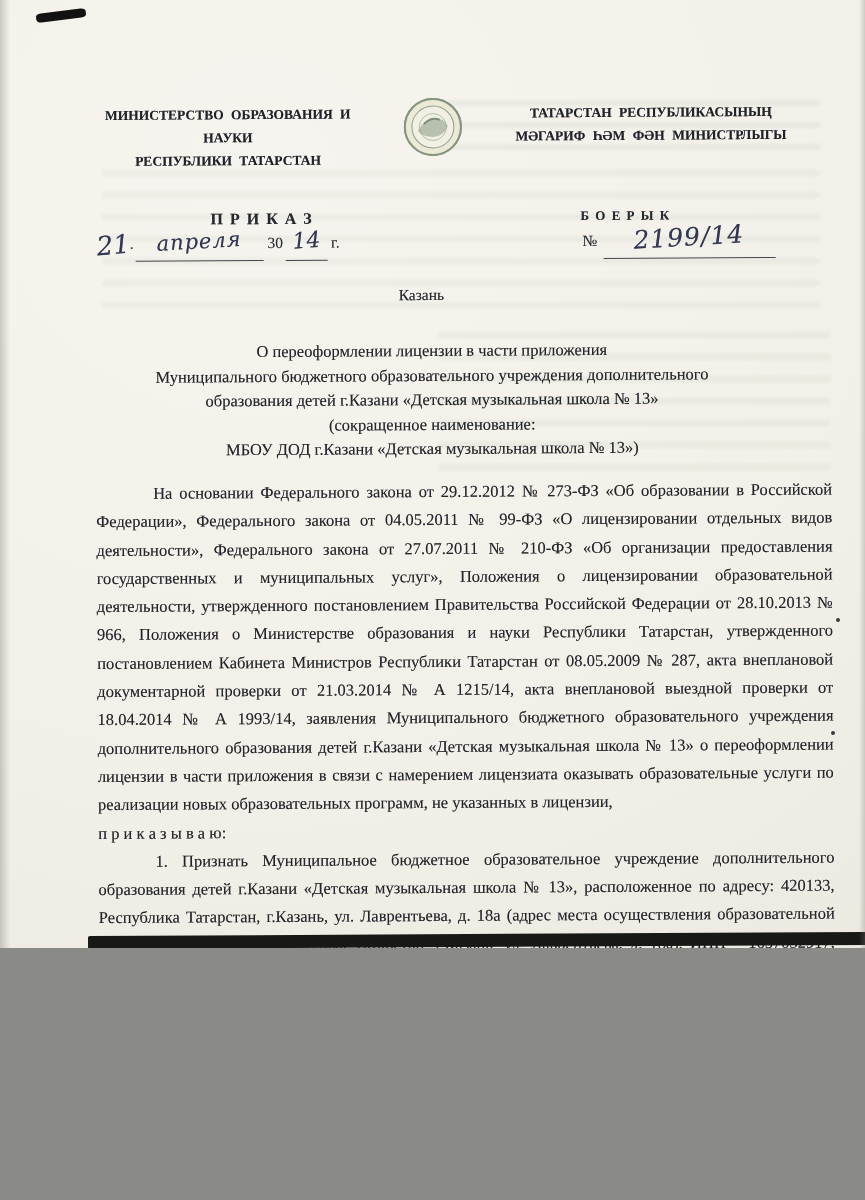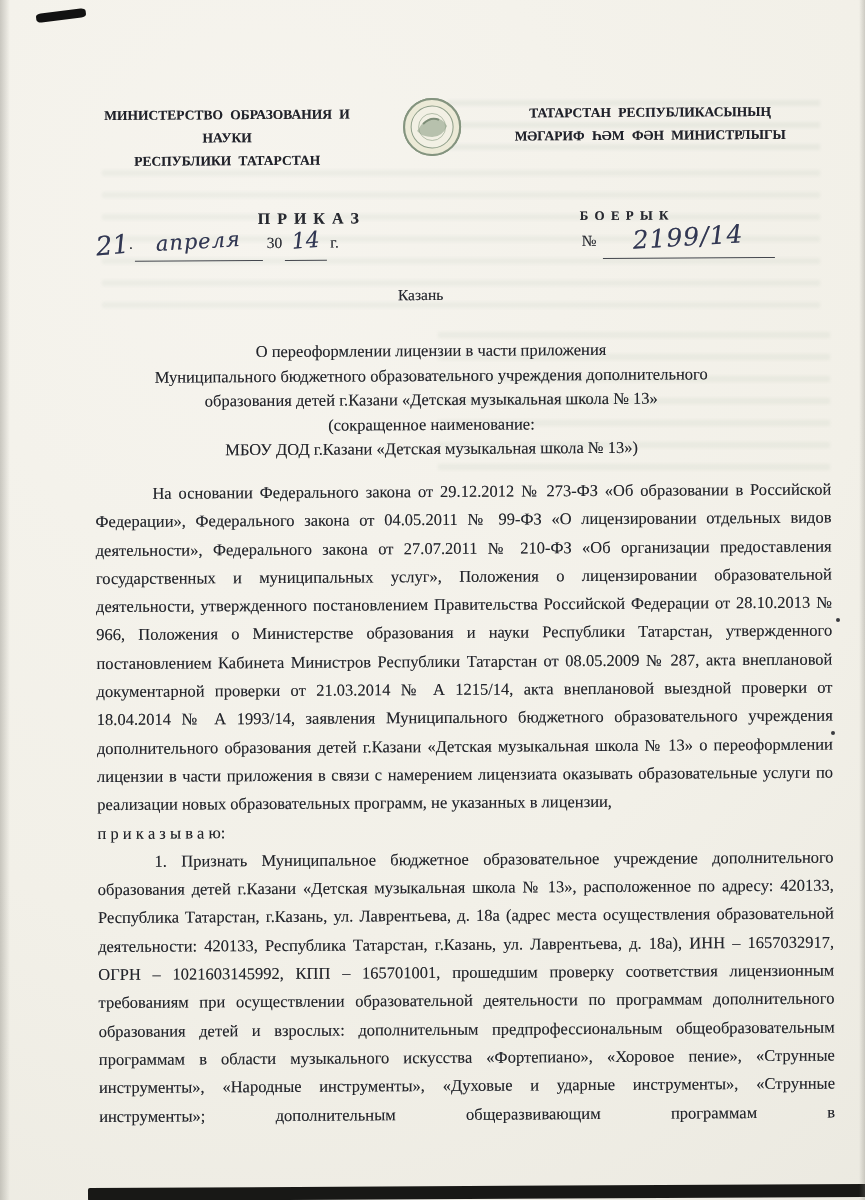--- a/index.html
+++ b/index.html
@@ -1,38 +1,38 @@
 <!DOCTYPE html>
 <html><head>
 <meta charset="utf-8">
 <style>
   * { margin:0; padding:0; box-sizing:border-box; }
   html,body { background:#8a8a86; }
   .page {
-    position:relative; width:865px; height:1200px; overflow:hidden;
+    position:relative; width:865px; height:948px; overflow:hidden;
     background: radial-gradient(130% 110% at 30% 18%, #f6f4ee 0%, #f2f0e8 55%, #eae8df 100%);
     font-family:"Liberation Serif", serif; color:#26282f;
   }
   .doc { position:absolute; inset:0; transform:rotate(-0.35deg); text-shadow:0 0 .4px rgba(40,42,48,.45); }
 
   
   .bleed { position:absolute; filter:blur(1.4px); pointer-events:none;
     background:repeating-linear-gradient(180deg, rgba(122,150,128,.20) 0 6px, rgba(0,0,0,0) 6px 22px); }
   .b1 { left:448px; top:100px; width:372px; height:62px; opacity:.45; }
   .b2 { left:102px; top:170px; width:718px; height:148px; opacity:.40; }
   .b3 { left:438px; top:332px; width:392px; height:138px; opacity:.42; }
 
   
   .lh-left  { position:absolute; left:86px;  top:103px; width:288px; text-align:center;
               font-weight:bold; font-size:13.5px; line-height:1.7; word-spacing:4px; color:#20222a; }
   .lh-right { position:absolute; left:494px; top:103px; width:318px; text-align:center;
               font-weight:bold; font-size:13.5px; line-height:1.7; word-spacing:4px; color:#20222a; }
   .emblem   { position:absolute; left:405px; top:97px; width:60px; height:60px; }
 
-  .order-ru { position:absolute; left:212px; top:209px; font-weight:bold; font-size:16px; letter-spacing:1.5px;margin-left:48px; }
+  .order-ru { position:absolute; left:212px; top:209px; font-weight:bold; font-size:16px; letter-spacing:1.5px; }
   .order-tt { position:absolute; left:582px; top:209px; font-weight:bold; font-size:13px; letter-spacing:1.5px; }
 
   
   .date-line   { position:absolute; left:98px;  top:224px; height:40px; white-space:nowrap; }
   .number-line { position:absolute; left:584px; top:224px; height:40px; white-space:nowrap; }
   .printed { font-size:15.5px; color:#2a2c33; vertical-align:bottom; line-height:36px; }
   .blank { display:inline-block; border-bottom:1.5px solid #43464d; height:36px; line-height:36px;
            text-align:center; vertical-align:bottom; }
   .blank-month { width:128px; margin:0 4px 0 2px; }
   .blank-year  { width:42px;  margin:0 3px; }

